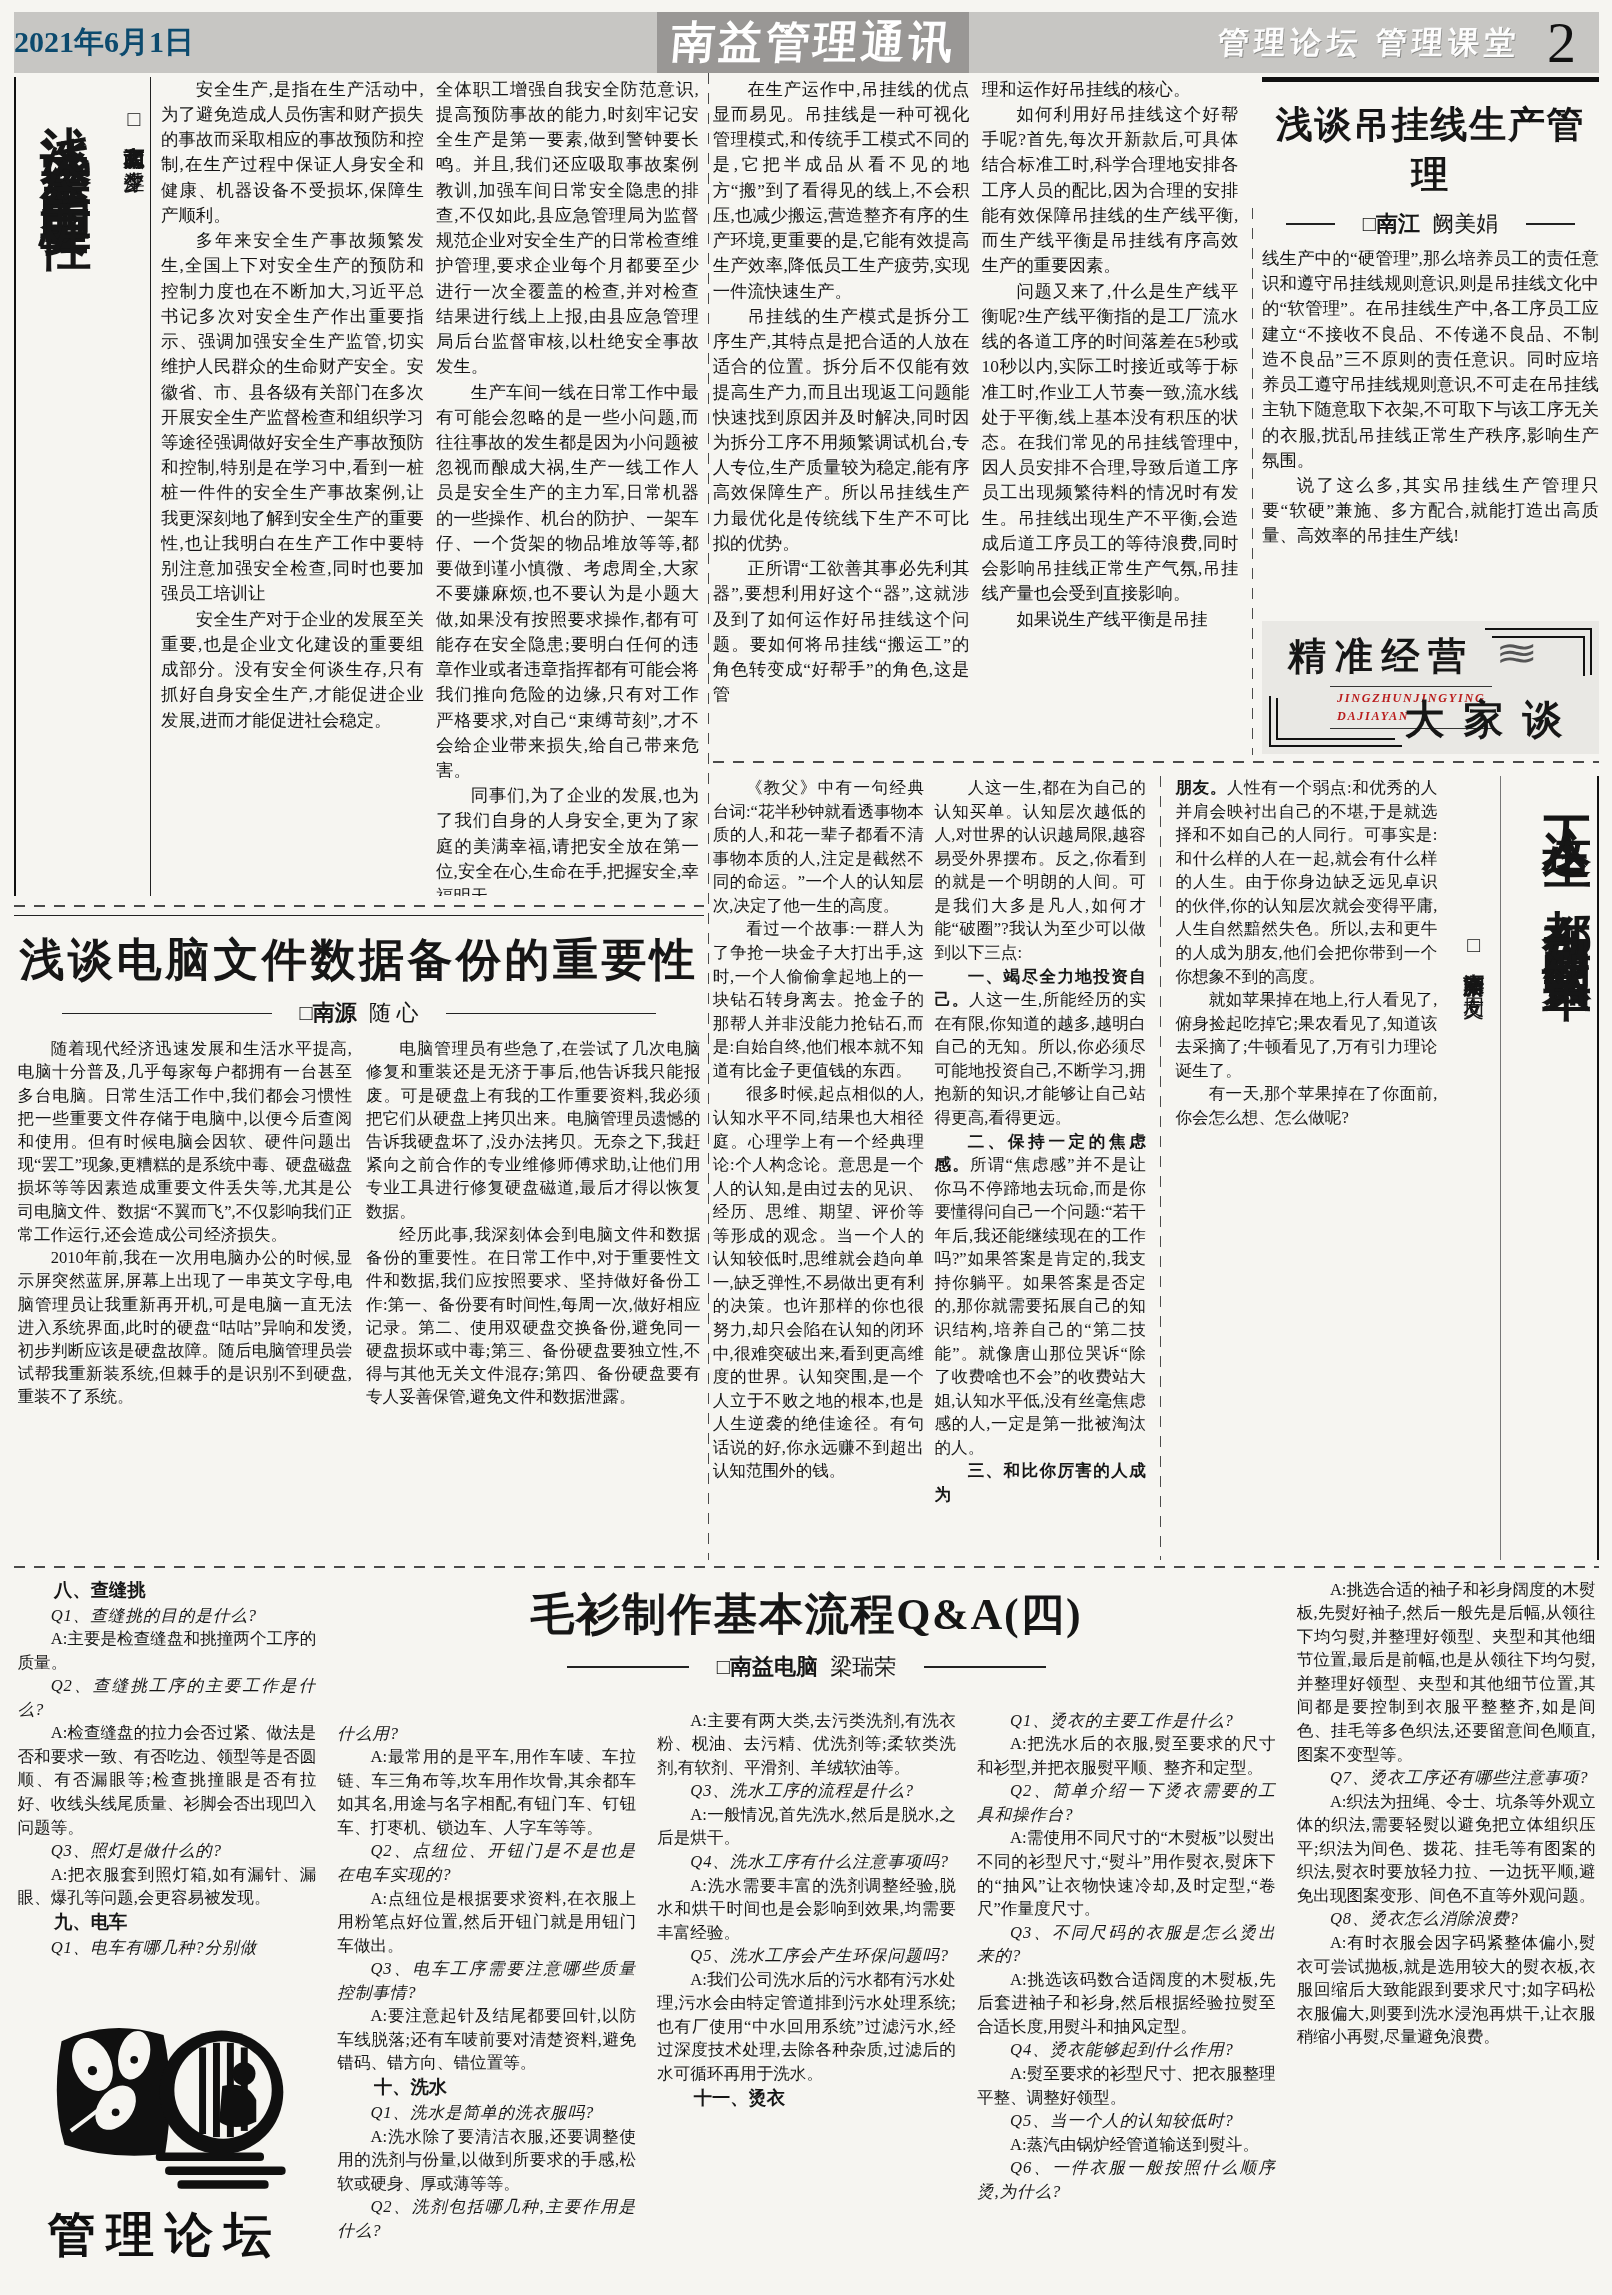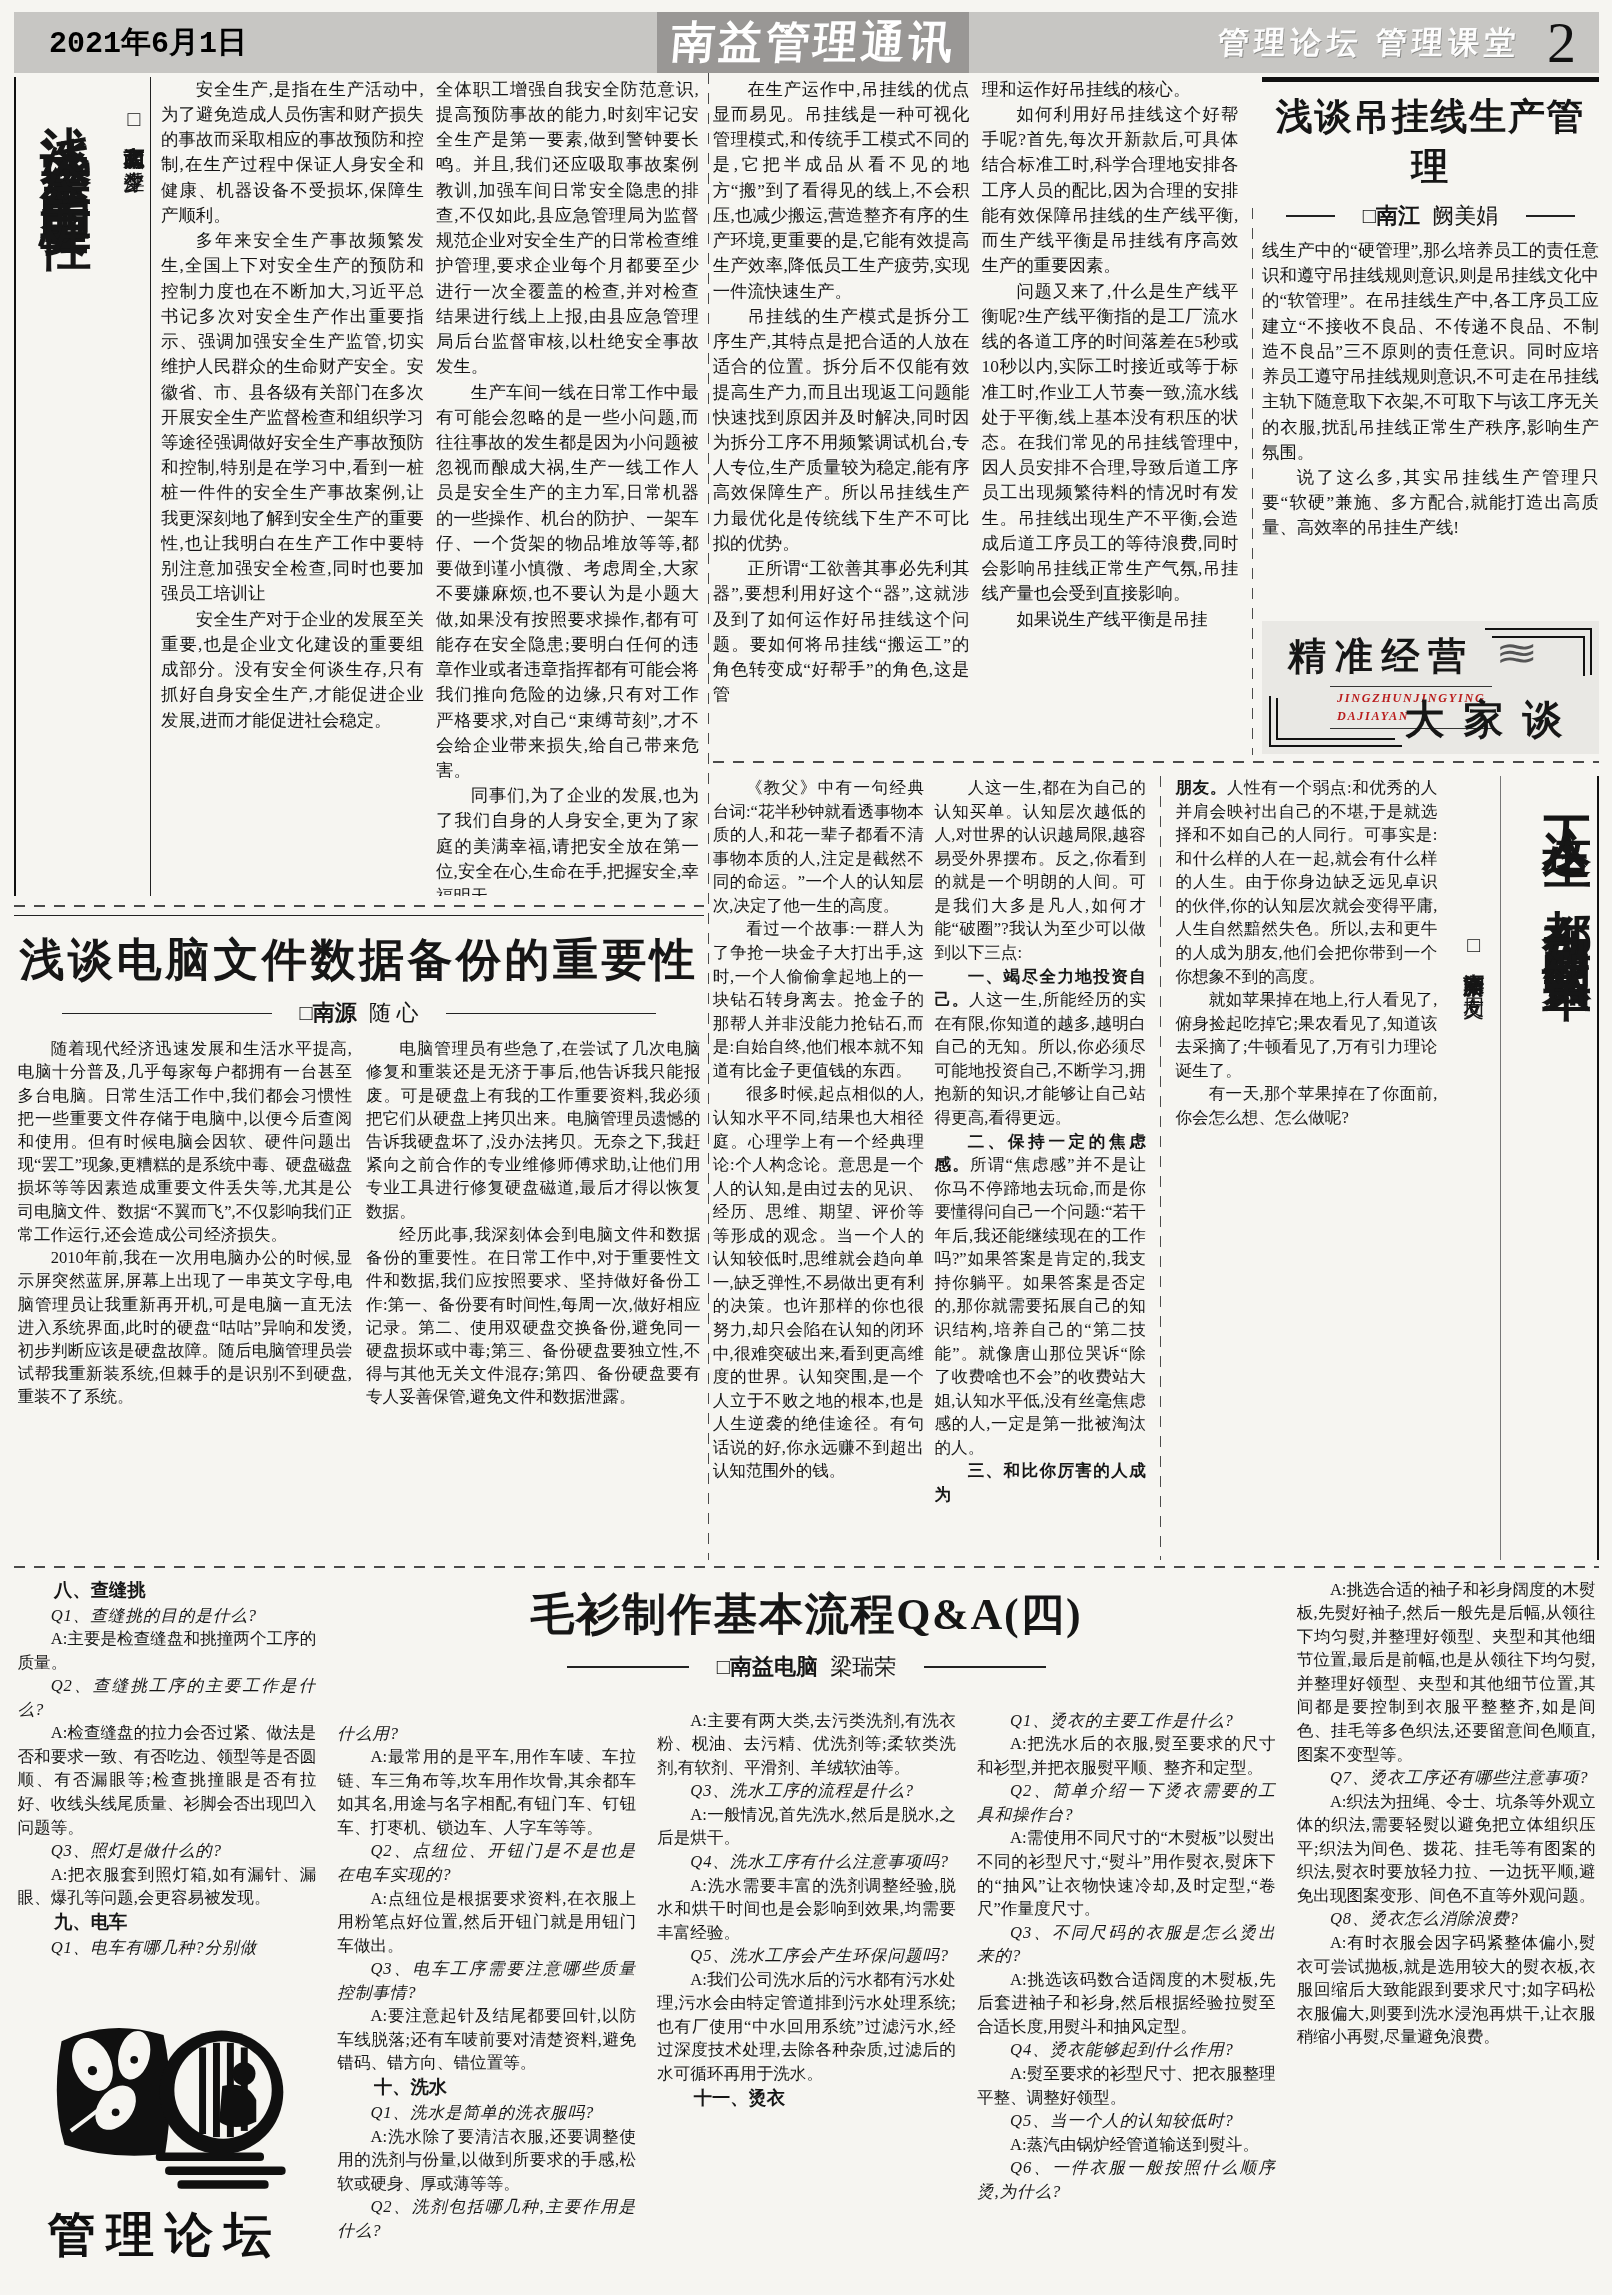--- a/index.html
+++ b/index.html
@@ -5,21 +5,21 @@
   html,body{margin:0;padding:0;}
   body{
     width:1613px;height:2295px;overflow:hidden;
     background:#f6f5f1;color:#161616;
     font-family:"Liberation Serif", serif;
   }
   .page{width:1613px;height:2295px;box-sizing:border-box;padding:12.2px 14px 8.7px 14px;position:relative;}
 
   
   .mast{height:61px;background:#c7c6c3;position:relative;display:flex;align-items:center;}
-  .mast .date{font-family:Liberation Mono, monospace;font-weight:bold;font-size:30px;color:#000000;margin-left:35px;}
+  .mast .date{font-family:Liberation Serif, serif;font-weight:bold;font-size:30px;color:#0c4a6e;}
   .brandbox{position:absolute;left:643px;top:0;height:61px;width:312px;background:#999795;display:flex;align-items:center;justify-content:center;}
   .brand{color:#fff;font-size:44px;font-weight:900;letter-spacing:3.5px;transform:skewX(-5deg);}
   .mast-right{margin-left:auto;display:flex;align-items:center;gap:26px;padding-right:23px;}
   .seclabels{color:#fdfdfd;font-weight:900;font-size:31px;letter-spacing:5.2px;transform:skewX(-4deg);text-shadow:0.9px 0.9px 0 #8a8a88;}
   .pagenum{font-size:58px;line-height:1;color:#111;font-family:"Liberation Serif",serif;}
 
   
   p{margin:0;text-indent:2em;font-size:17.4px;line-height:1.45;text-align:justify;}
   p.noind{text-indent:0;}
   .tcol{flex:1;overflow:hidden;}
@@ -49,21 +49,21 @@
   .art-backup h2{margin:14px 0 0 0;text-align:center;font-size:45px;letter-spacing:3.5px;font-weight:900;}
   .art-backup .cols{flex:1;display:flex;gap:14px;padding:1.7px 3.5px;}
   .art-backup p{font-size:16.6px;line-height:1.4;}
 
   
   .art-hang{height:682px;display:flex;gap:12.2px;padding-top:3.5px;box-sizing:border-box;overflow:hidden;}
   .hang-sub{width:337px;flex:none;display:flex;flex-direction:column;border-left:1.7px dashed transparent;
     background:linear-gradient(#0000,#0000);position:relative;padding-left:10.5px;}
   .hang-sub:before{content:"";position:absolute;left:0;top:131px;bottom:0;width:1.7px;
     background:repeating-linear-gradient(180deg,#4a4a4a 0 11.3px,transparent 11.3px 20px);}
-  .hang-head{border-top:5.2px solid #111;padding-top:7px;}
+  .hang-head{border-top:5.2px solid #111;padding-top:15px;}
   .hang-head h2{margin:3.5px 0 0 0;text-align:center;font-size:37px;font-weight:900;letter-spacing:1.7px;}
   .hang-text{flex:1;overflow:hidden;}
 
   
   .promo{height:133px;flex:none;background:#e9e8e4;position:relative;margin:5.2px 0 1.7px 0;overflow:hidden;}
   .promo .t1{position:absolute;left:26px;top:10.5px;font-size:38px;font-weight:900;letter-spacing:8.7px;}
   .promo .latin{position:absolute;left:68px;top:65px;font-size:12.2px;font-style:italic;font-weight:bold;
     letter-spacing:1.7px;border-top:1.7px solid #333;border-bottom:1.7px solid #333;padding:2.6px 7px;line-height:1.5;color:#b91c1c;}
   .promo .t2{position:absolute;right:17.4px;bottom:7px;font-size:40px;font-weight:900;letter-spacing:19px;}
   .promo .waves{position:absolute;right:68px;top:12.2px;font-size:35px;transform:scaleX(1.5);color:#555;}

